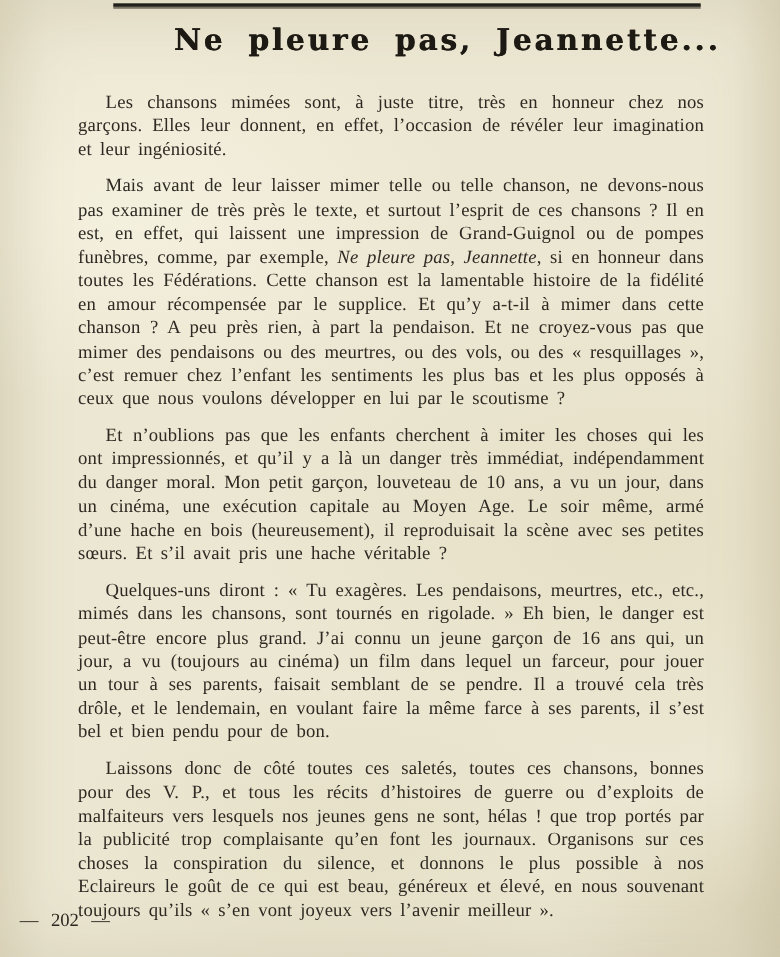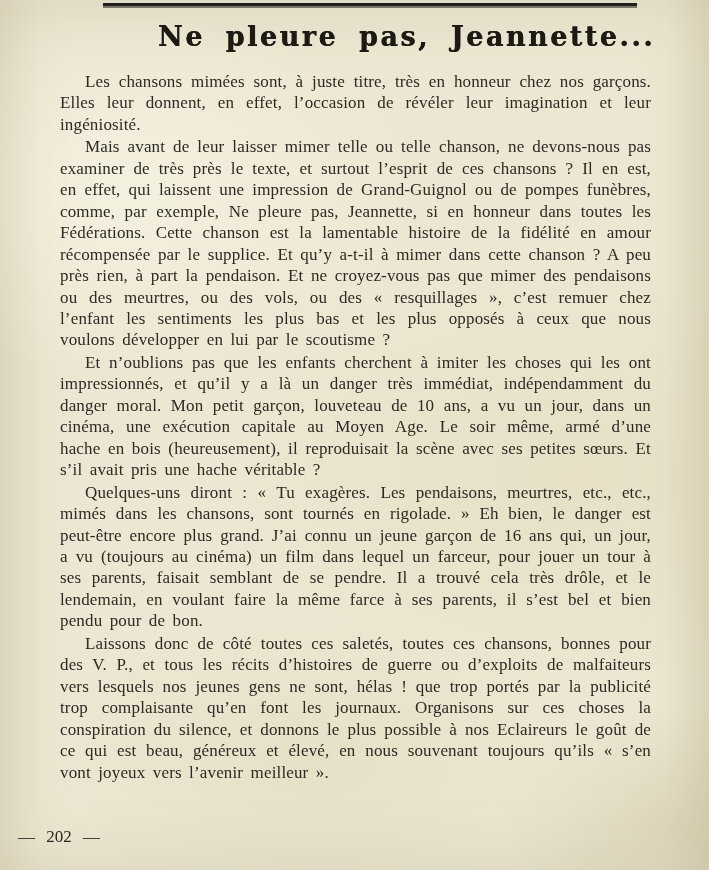--- a/index.html
+++ b/index.html
@@ -41,22 +41,22 @@
     white-space:nowrap;
   }
   .body-text{
     position:absolute;left:59px;top:70px;width:593px;
     font-size:17px;
     line-height:21.45px;
     text-align:justify;
     word-spacing:3px;
     letter-spacing:0.15px;
   }
-  .body-text p{margin:1px;text-indent:25px;}
-  .body-text .it{}
+  .body-text p{margin:12px;text-indent:25px;}
+  .body-text .it{font-style:italic;}
   .body-text .bd{font-weight:normal;}
   .signature{
     position:absolute;top:810px;left:455px;
     font-variant:small-caps;
     font-size:20px;
     letter-spacing:0.8px;
     color:#2b2720;
   }
   .attribution{
     position:absolute;top:833px;left:533px;

